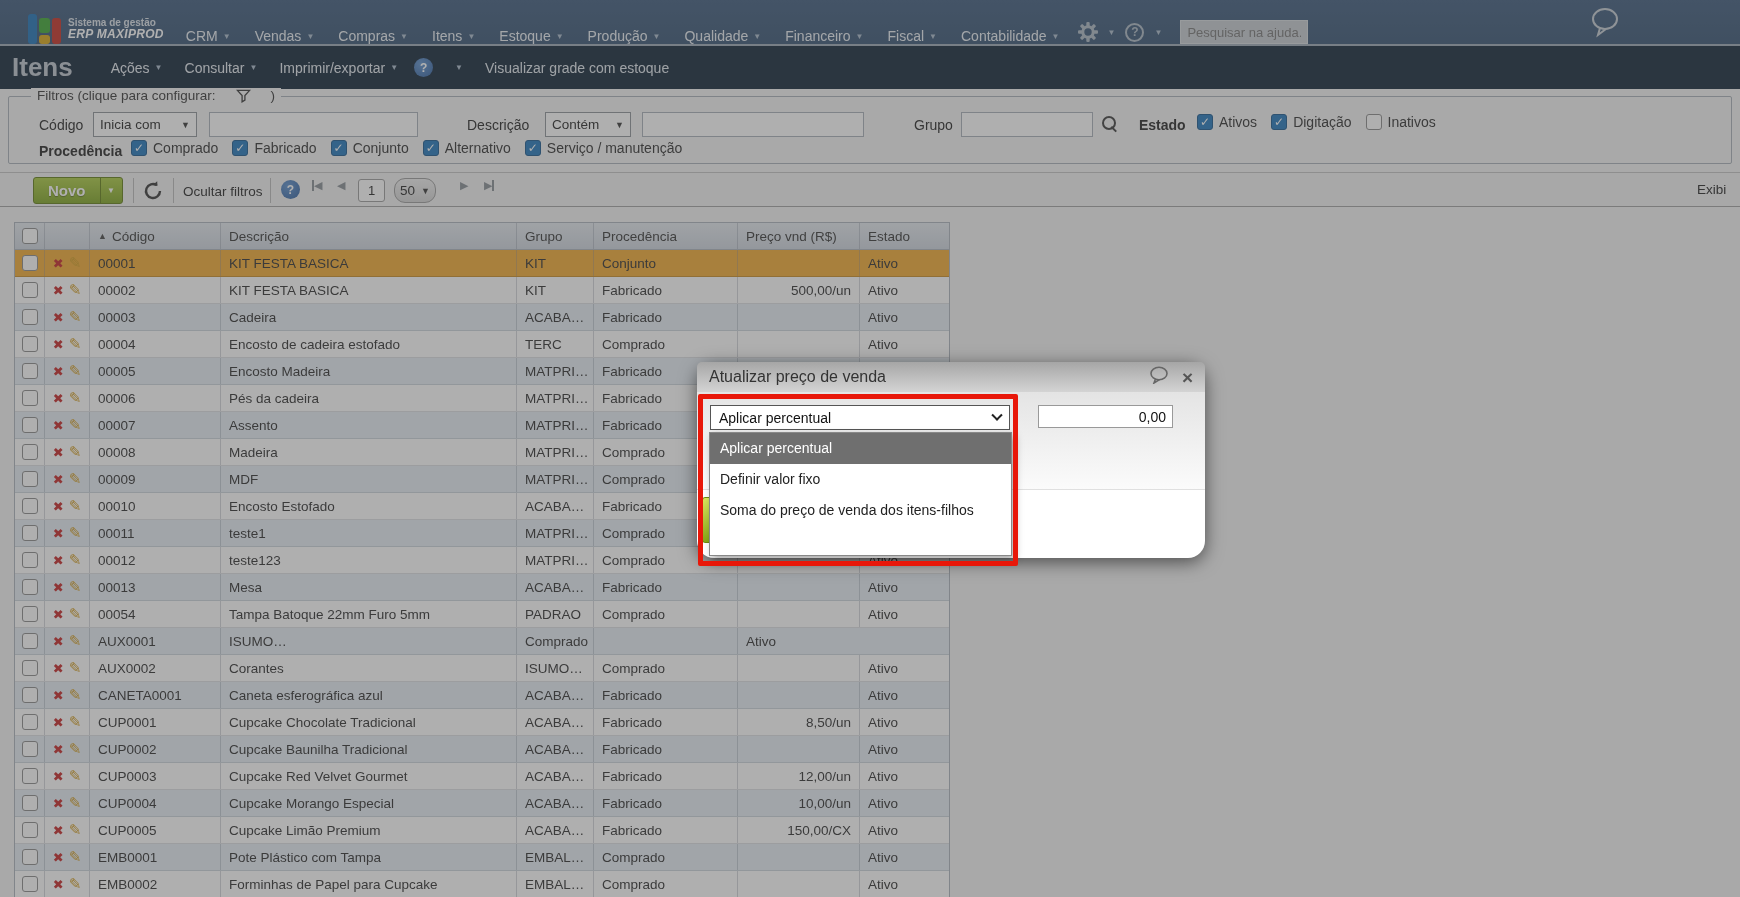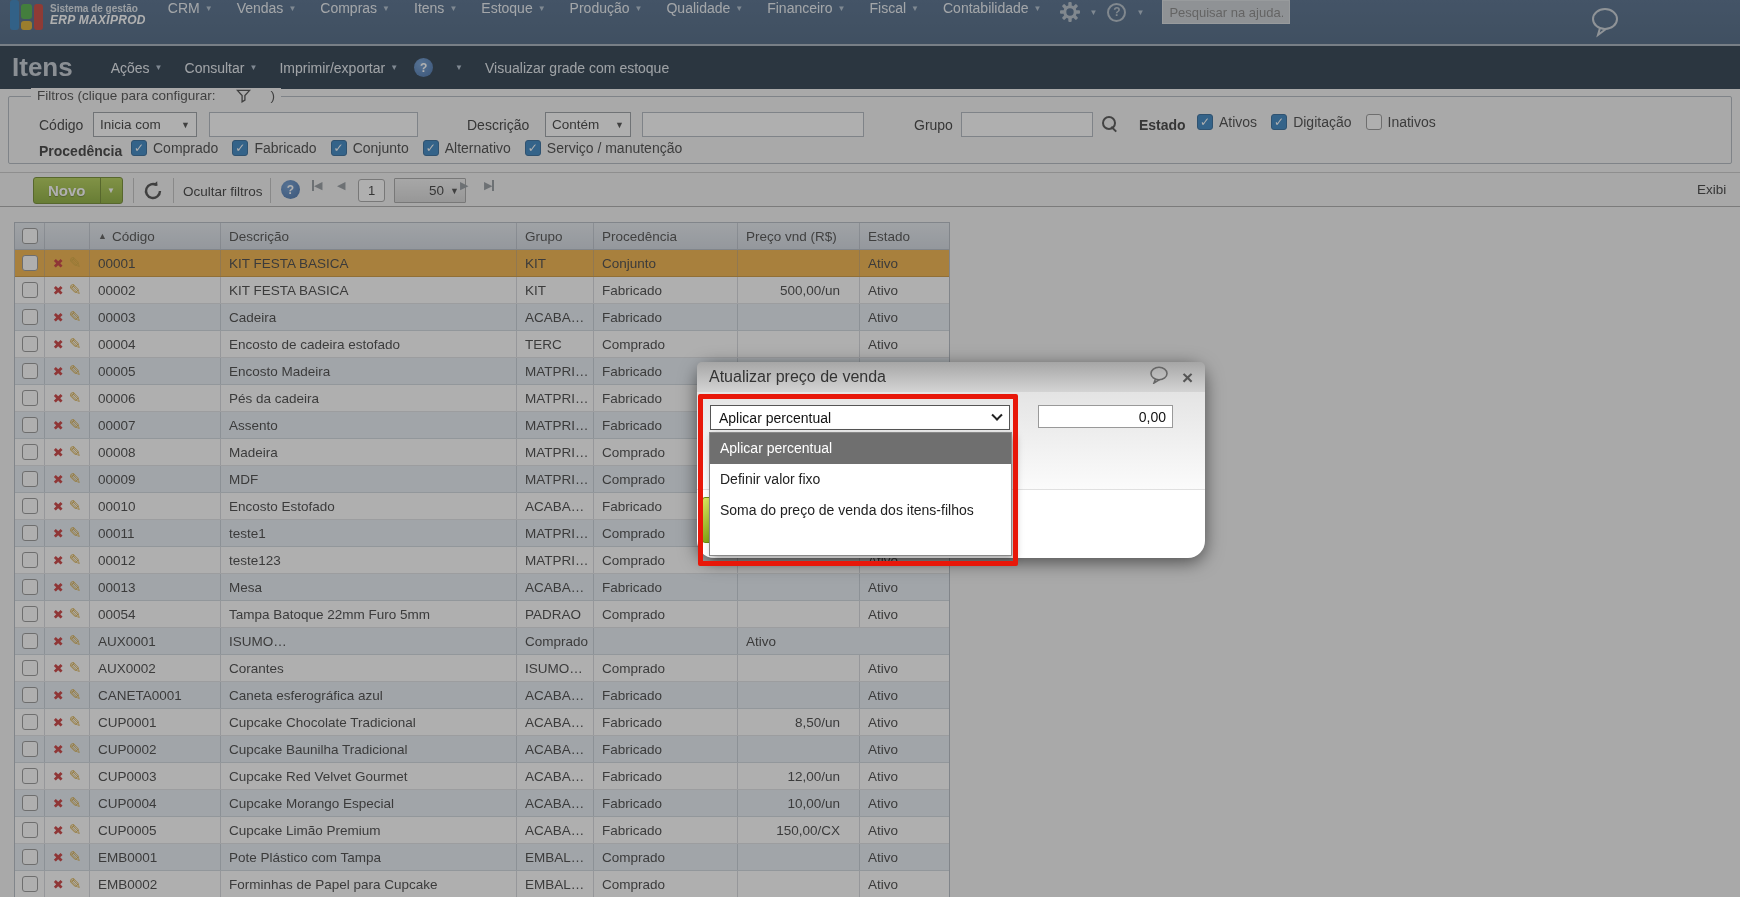--- a/index.html
+++ b/index.html
@@ -1,21 +1,21 @@
 <!DOCTYPE html>
 <html><head>
 <meta charset="utf-8">
 <style>
   * { box-sizing: border-box; margin: 0; padding: 0; }
   body { background:#444; font-family:"Liberation Sans","DejaVu Sans",sans-serif; }
   #app { position:relative; width:1740px; height:897px; overflow:hidden; background:#f2f2f2; }
 
   
   .topnav { position:absolute; left:0; top:0; width:100%; height:44px;
-    background:linear-gradient(#3b587a,#335070); display:flex; align-items:flex-start; padding-left:10px; }
+    background:linear-gradient(#3b587a,#335070); display:flex; align-items:flex-end; padding-left:28px; }
   .logo { display:flex; align-items:center; gap:7px; margin-right:22px; }
   .logo-mark { display:flex; gap:2px; align-items:flex-end; height:30px; }
   .lm-b { width:9px; height:30px; background:#1a6fb5; border-radius:3px; }
   .lm-mid { display:flex; flex-direction:column; gap:2px; }
   .lm-g { width:11px; height:15px; background:#3aa42f; border-radius:3px; }
   .lm-y { width:11px; height:9px; background:#d8a512; border-radius:3px; }
   .lm-r { width:9px; height:26px; background:#c42b1f; border-radius:3px; }
   .logo-txt { color:#fff; line-height:1.1; }
   .logo-l1 { font-size:10px; color:#d9e0e7; font-weight:bold; }
   .logo-l2 { font-size:12px; font-weight:bold; font-style:italic; letter-spacing:.3px; }
@@ -75,36 +75,36 @@
     color:#fff; font-size:8px; }
   .tb-sep { position:absolute; top:5px; height:25px; width:1px; background:#b9b9b9; }
   .btn-refresh { position:absolute; left:141px; top:6px; width:24px; height:24px; cursor:pointer; }
   .btn-flat { position:absolute; top:6px; height:24px; display:flex; align-items:center; font-size:13.5px;
     color:#222; cursor:pointer; }
   .tb-help { position:absolute; left:281px; top:7px; }
   .pg { position:absolute; top:6px; display:flex; align-items:center; color:#858c93; font-size:11px; cursor:pointer; }
   .pgbar { width:2px; height:11px; background:currentColor; }
   .pg-box { position:absolute; left:358px; top:6px; width:27px; height:23px; border:1px solid #999; border-radius:3px;
     background:#fdfdfd; text-align:center; font-size:13px; color:#222; font-family:inherit; }
-  .pg-size { position:absolute; left:394px; top:5px; width:72px; height:25px; background:linear-gradient(#efefef,#d2d2d2);
-    border:1px solid #999; border-radius:1px; display:flex; align-items:center; justify-content:flex-end;
+  .pg-size { position:absolute; left:394px; top:5px; width:42px; height:25px; background:linear-gradient(#efefef,#d2d2d2);
+    border:1px solid #999; border-radius:11px; display:flex; align-items:center; justify-content:center;
     padding:0 6px; font-size:13.5px; color:#222; cursor:pointer; }
   .exib { position:absolute; left:1697px; top:9px; width:43px; overflow:hidden; white-space:nowrap;
     font-size:13.5px; color:#222; }
 
   
   .tbl { position:absolute; left:14px; top:222px; width:936px; border-left:1px solid #a9b1bb; border-right:1px solid #a9b1bb; }
   .trow { display:grid; grid-template-columns:30px 45px 131px 296px 77px 144px 122px 89px; }
   .thead { height:28px; background:linear-gradient(#e2e7ed,#ccd3dc); border-top:1px solid #a9b1bb;
     border-bottom:1px solid #a9b1bb; font-size:13.5px; color:#333; }
   .tcell { display:flex; align-items:center; padding-left:8px; border-right:1px solid rgba(120,130,142,.35);
     overflow:hidden; white-space:nowrap; }
   .tcell:last-child { border-right:none; }
   .tcell.cc { justify-content:center; padding-left:0; }
-  .tcell.pr { justify-content:flex-end; padding-right:19px; padding-left:0; }
+  .tcell.pr { justify-content:flex-end; padding-right:8px; padding-left:0; }
   .drow { height:27px; font-size:13.5px; color:#2a2a2a; border-bottom:1px solid rgba(140,148,158,.30); cursor:pointer; }
   .drow.alt { background:#e4ebf3; }
   .drow.plain { background:#fdfdfe; }
   .drow.sel { background:#f0a82e; border-bottom-color:rgba(120,80,10,.35); }
   .sorticon { font-size:9px; color:#444; margin-right:5px; }
   .del { color:#c32222; font-size:13px; font-weight:bold; }
   .pen { color:#cf9a1f; font-size:15px; margin-left:5px; }
 
   
   .overlay { position:absolute; inset:0; background:rgba(80,80,80,0.45); z-index:50; }

